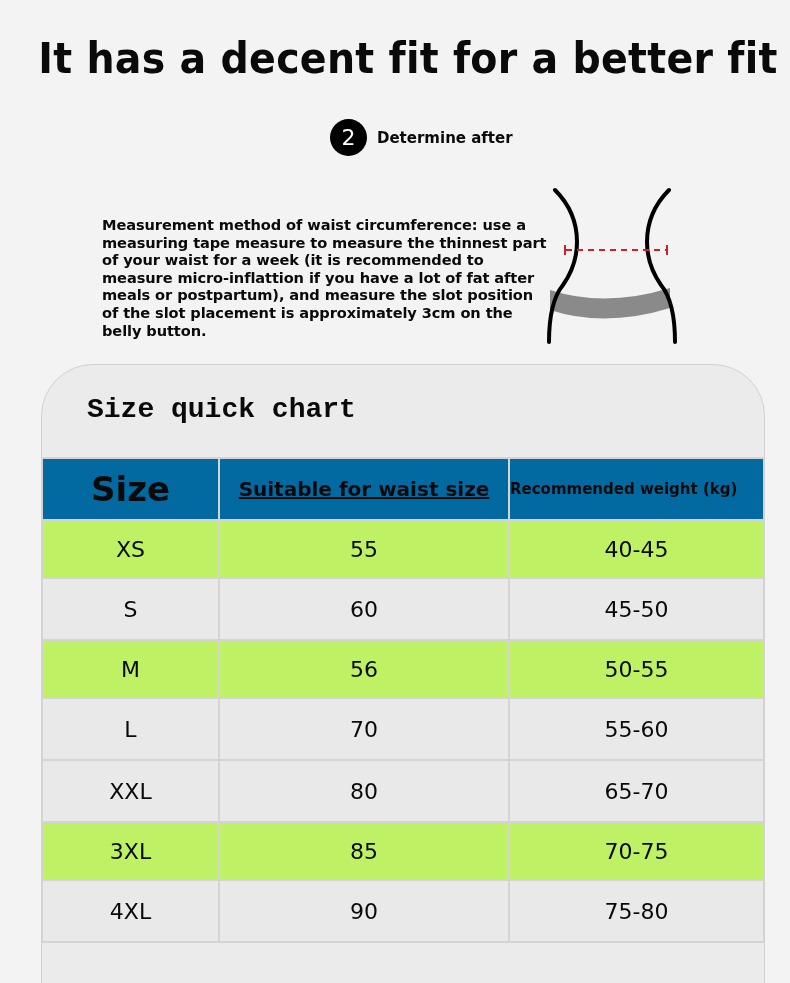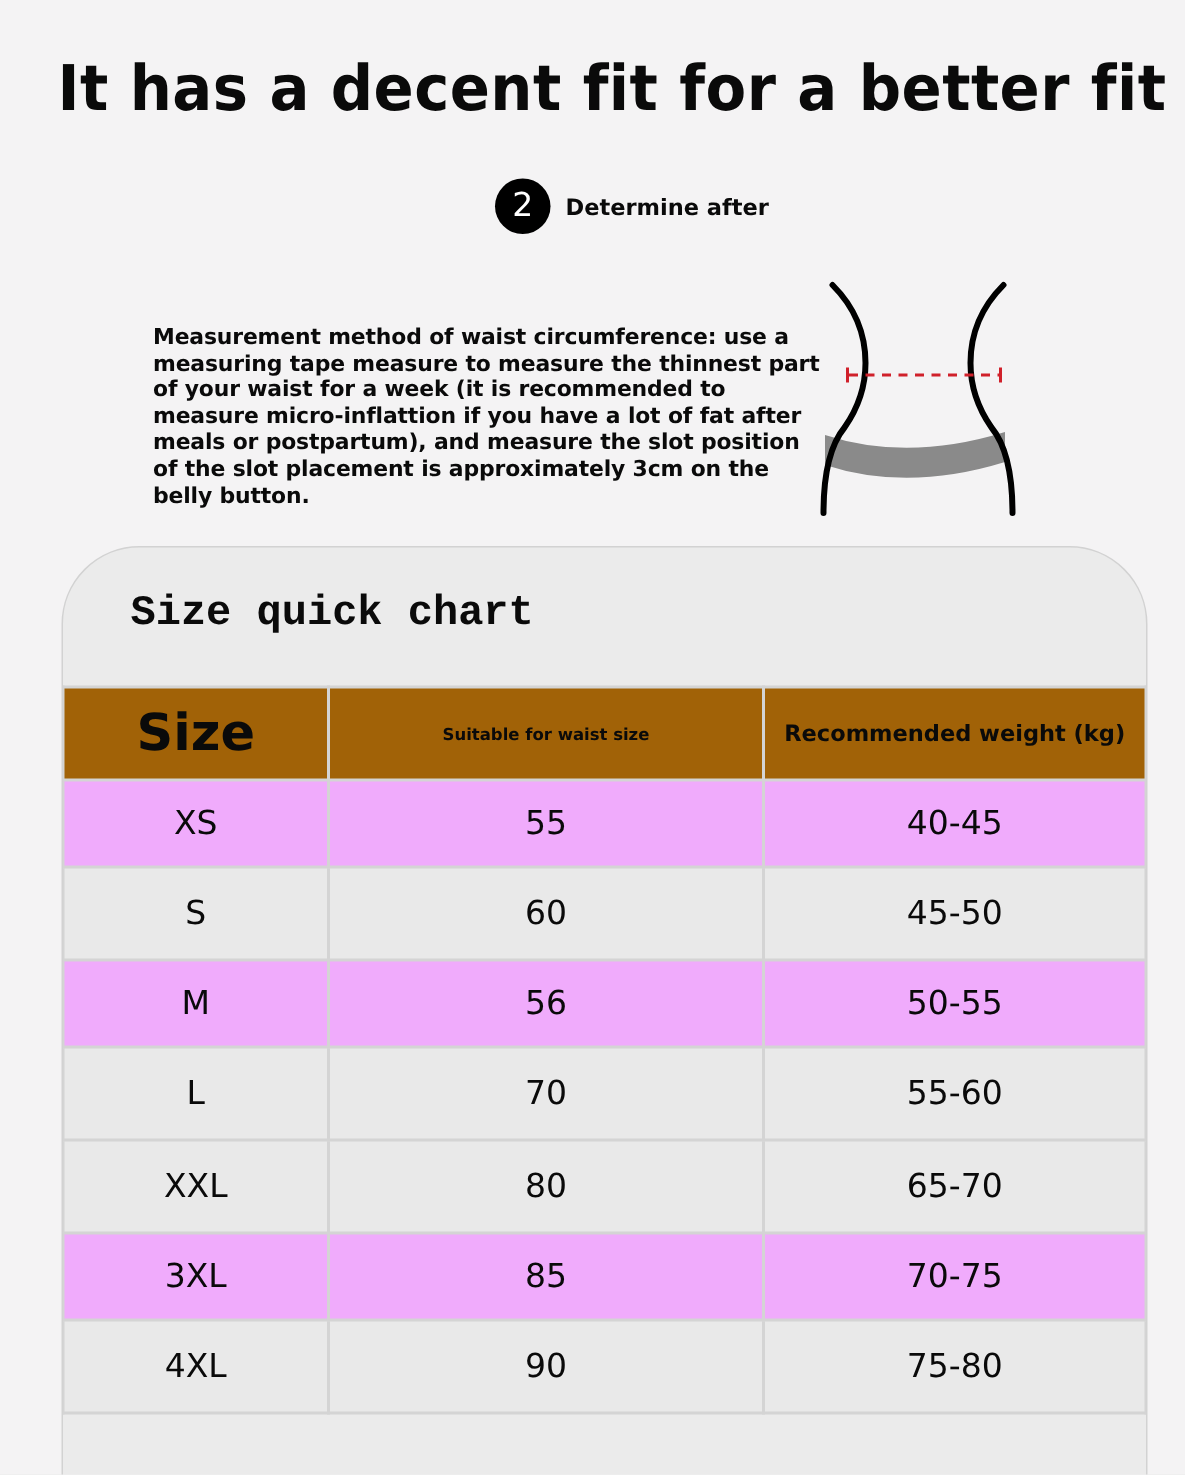--- a/index.html
+++ b/index.html
@@ -35,26 +35,26 @@
     overflow: hidden;
   }
   .card-head { position: absolute; left: 0; top: 0; width: 100%; height: 92px; }
   .card-title { position: absolute; left: 45px; top: 29px; font-size: 28px; font-weight: bold; font-family: Liberation Mono, monospace; }
   .card-unit { position: absolute; right: 28px; top: 29px; font-size: 28px; font-weight: bold; font-family: "DejaVu Sans", sans-serif; }
   table {
     position: absolute; left: -1px; top: 92px; border-collapse: collapse; width: 724px;
     table-layout: fixed;
   }
   td, th { border: 2px solid #d4d4d4; text-align: center; padding: 0; }
-  th { height: 60px; background: #a16207; font-family: "DejaVu Sans", sans-serif; }
+  th { height: 60px; background: #0369a1; font-family: "DejaVu Sans", sans-serif; }
   th.c0 { width: 175px; font-size: 34px; }
-  th.c1 { width: 288px; font-size: 11px; }
-  th.c2 { font-size: 15px; text-align: center; padding-left: 0; }
+  th.c1 { width: 288px; font-size: 20px; text-decoration: underline; }
+  th.c2 { font-size: 15px; text-align: left; padding-left: 0; }
   td { height: 56px; font-size: 22px; font-family: "DejaVu Sans", sans-serif; font-weight: normal; }
-  tr.odd td { background: #f0abfc; }
+  tr.odd td { background: #bef264; }
   tr.even td { background: #e9e9e9; height: 60px; }
 </style>
 </head>
 <body>
 
 <div class="title">It has a decent fit for a better fit</div>
 
 <div class="step">
   <div class="step-num">2</div>
   <div class="step-label">Determine after</div>

